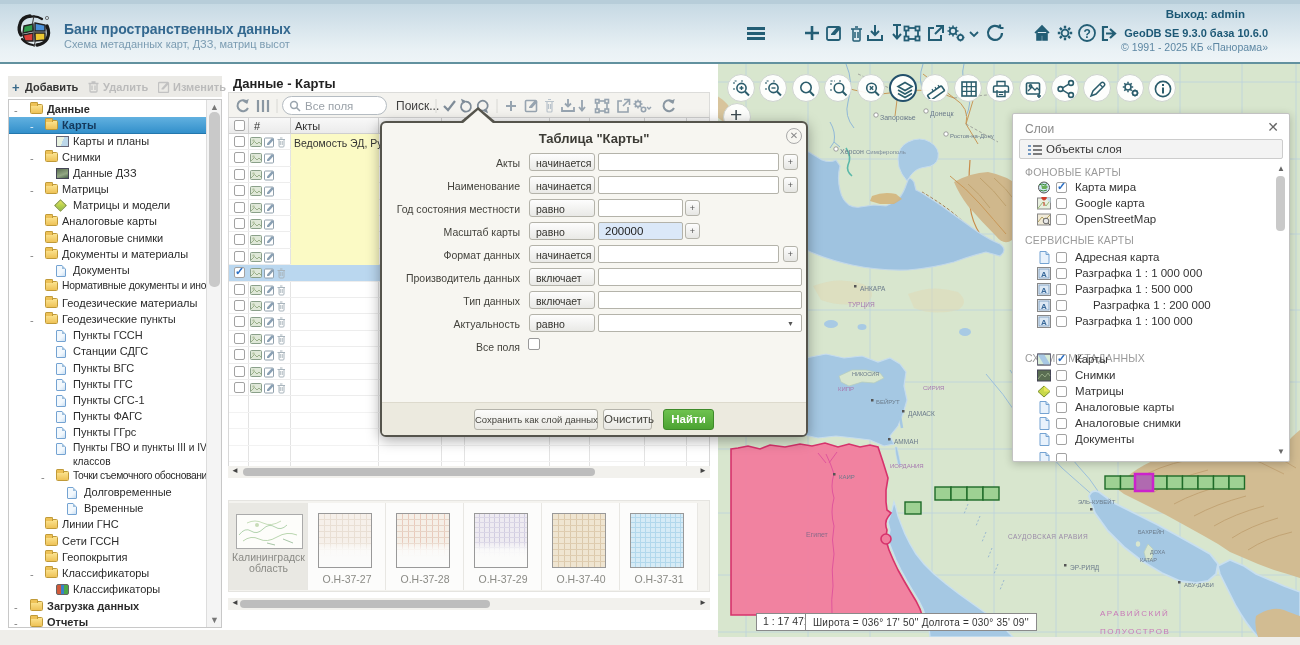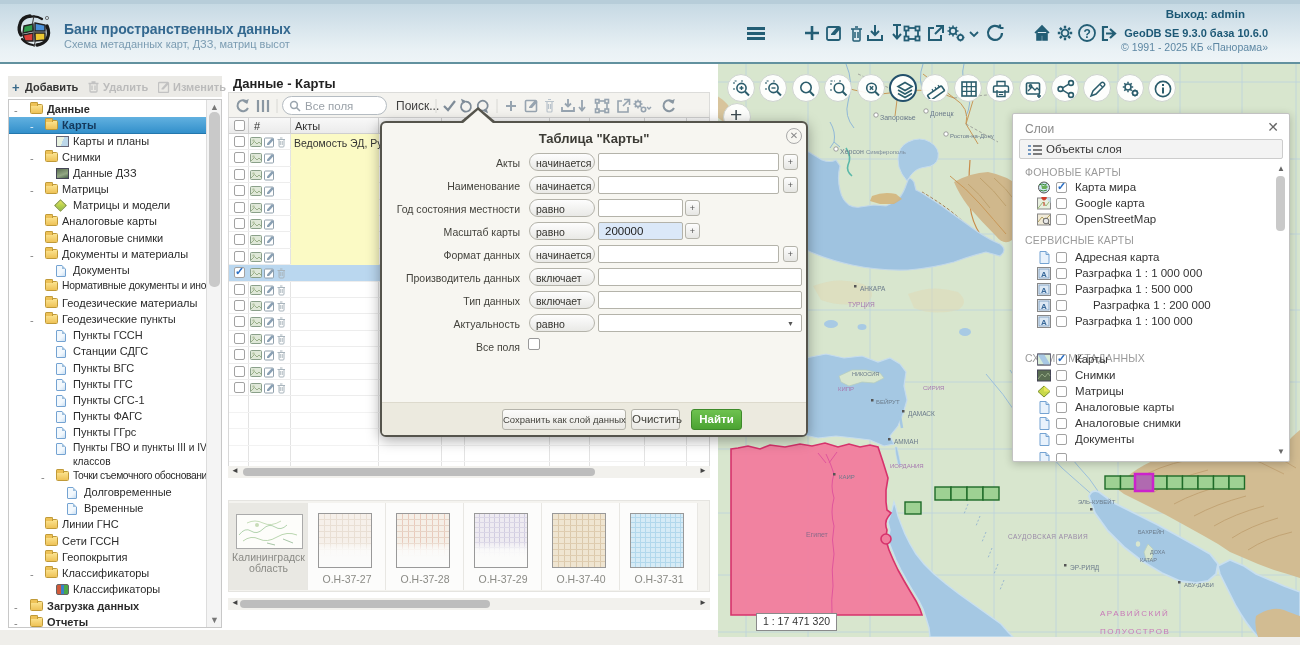--- a/index.html
+++ b/index.html
@@ -51,25 +51,25 @@
 .tcard{position:absolute;top:2px;width:76px;height:87px;background:#fcfcfb;border-right:1px solid #e8e7e3;font-size:10.5px;color:#8a8a85;text-align:center;}
 .timg{position:absolute;border:1px solid #9a9a96;}
 
 #dlg{position:absolute;left:380px;top:121px;width:428px;height:316px;background:#f7f6f1;border:2px solid #55544c;border-radius:6px;box-shadow:0 3px 14px rgba(0,0,0,.35);z-index:50;}
 #dlgarrow{position:absolute;left:460px;top:107px;width:0;height:0;border-left:18px solid transparent;border-right:18px solid transparent;border-bottom:15px solid #55544c;z-index:51;}
 #dlgarrow2{position:absolute;left:461.5px;top:110px;width:0;height:0;border-left:16.5px solid transparent;border-right:16.5px solid transparent;border-bottom:14px solid #f7f6f1;z-index:52;}
 #dlgtitle{position:absolute;left:0;top:8px;width:100%;text-align:center;font-size:13px;font-weight:bold;color:#3c3b35;}
 #dlgx{position:absolute;right:4px;top:5px;width:16px;height:16px;border:1px solid #aaa;border-radius:50%;color:#888;font-size:10px;line-height:14px;text-align:center;background:#f7f6f1;}
 .frow{position:absolute;height:18px;}
 .flabel{position:absolute;right:288px;top:4px;font-size:10.5px;color:#44433d;white-space:nowrap;}
-.fop{position:absolute;left:147px;width:66px;height:18px;background:linear-gradient(#fdfdfd,#e9e9e6);border:1px solid #b4b3aa;border-radius:9px;font-size:10.5px;color:#33322d;padding:3px 0 0 6px;}
+.fop{position:absolute;left:147px;width:66px;height:18px;background:linear-gradient(#fdfdfd,#e9e9e6);border:1px solid #b4b3aa;border-radius:3px;font-size:10.5px;color:#33322d;padding:3px 0 0 6px;}
 .fin{position:absolute;left:216px;height:18px;background:#fff;border:1px solid #b4b3aa;border-radius:2px;}
 .fplus{position:absolute;width:15px;height:16px;top:1px;background:linear-gradient(#fdfdfd,#e6e6e3);border:1px solid #b4b3aa;border-radius:3px;font-size:9px;color:#555;text-align:center;line-height:14px;}
 #dlgfoot{position:absolute;left:0;bottom:0;width:100%;height:33px;background:#eceadf;border-top:1px solid #dddacd;border-radius:0 0 4px 4px;}
-.dbtn{position:absolute;top:6px;height:21px;background:linear-gradient(#fcfcfb,#e9e8e3);border:1px solid #b4b3aa;border-radius:3px;font-size:11.5px;color:#44433d;text-align:center;margin-left:28px;}
+.dbtn{position:absolute;top:6px;height:21px;background:linear-gradient(#fcfcfb,#e9e8e3);border:1px solid #b4b3aa;border-radius:3px;font-size:11.5px;color:#44433d;text-align:center;}
 
 #map{position:absolute;left:718px;top:64px;width:582px;height:573px;overflow:hidden;background:#d9e7cf;}
 .mbtn{position:absolute;width:28px;height:28px;border-radius:50%;background:rgba(255,255,255,.93);border:1px solid #cfd4d0;z-index:5;}
 .mbtn svg{position:absolute;left:4px;top:4px;}
 #lpanel{position:absolute;left:1012px;top:113px;width:278px;height:349px;background:#fff;border:1px solid #c2c2c2;border-radius:2px;box-shadow:0 2px 8px rgba(0,0,0,.22);z-index:10;font-size:12px;}
 #lpanel .hd{position:absolute;left:12px;top:8px;color:#8a8a8a;font-size:12px;}
 #lpanel .x{position:absolute;right:10px;top:5px;color:#666;font-size:14px;}
 #lobj{position:absolute;left:6px;top:25px;width:264px;height:20px;background:#f3f3f3;border:1px solid #ccc;border-radius:2px;font-size:11.5px;color:#333;padding:3px 0 0 26px;}
 .lsec{position:absolute;left:12px;font-size:10.5px;color:#9a9a9a;letter-spacing:.2px;}
 .lrow{position:absolute;left:22px;height:15px;font-size:11.5px;color:#333;white-space:nowrap;}
@@ -917,20 +917,21 @@
           <circle cx="10" cy="10" r="7.6" fill="none" stroke="#2a5c6b" stroke-width="1.6"></circle>
           <rect x="9" y="8.5" width="2" height="6" fill="#2a5c6b"></rect>
           <rect x="9" y="5" width="2" height="2" fill="#2a5c6b"></rect>
         </svg>
       </div>
       <div class="mbtn" style="left:723px;top:103px;z-index:4;">
         <span style="position:absolute;left:6px;top:-1px;font-size:21px;color:#3e4a50;">+</span>
       </div>
     </div>
 <div id="scalebox">1 : 17 471 320</div>
+<div id="coordbox">Широта = 036° 17' 50'' Долгота = 030° 35' 09''</div>
 <div id="lpanel">
       <div class="hd">Слои</div>
       <div class="x">✕</div>
       <div id="lobj"><svg style="position:absolute;left:8px;top:4px;" width="14" height="12" viewBox="0 0 14 12">
           <path d="M0,2 H3 M0,6 H3 M0,10 H3" stroke="#4a7ab0" stroke-width="1.6"></path>
           <path d="M5,2 H14 M5,6 H14 M5,10 H14" stroke="#555" stroke-width="1.6"></path>
         </svg>Объекты слоя</div>
       <div style="position:absolute;left:0px;top:50px;width:276px;height:297px;overflow:hidden;">
         <div class="lsec" style="top:2px;">ФОНОВЫЕ КАРТЫ</div>
         <div class="lrow" style="top:17px;">

